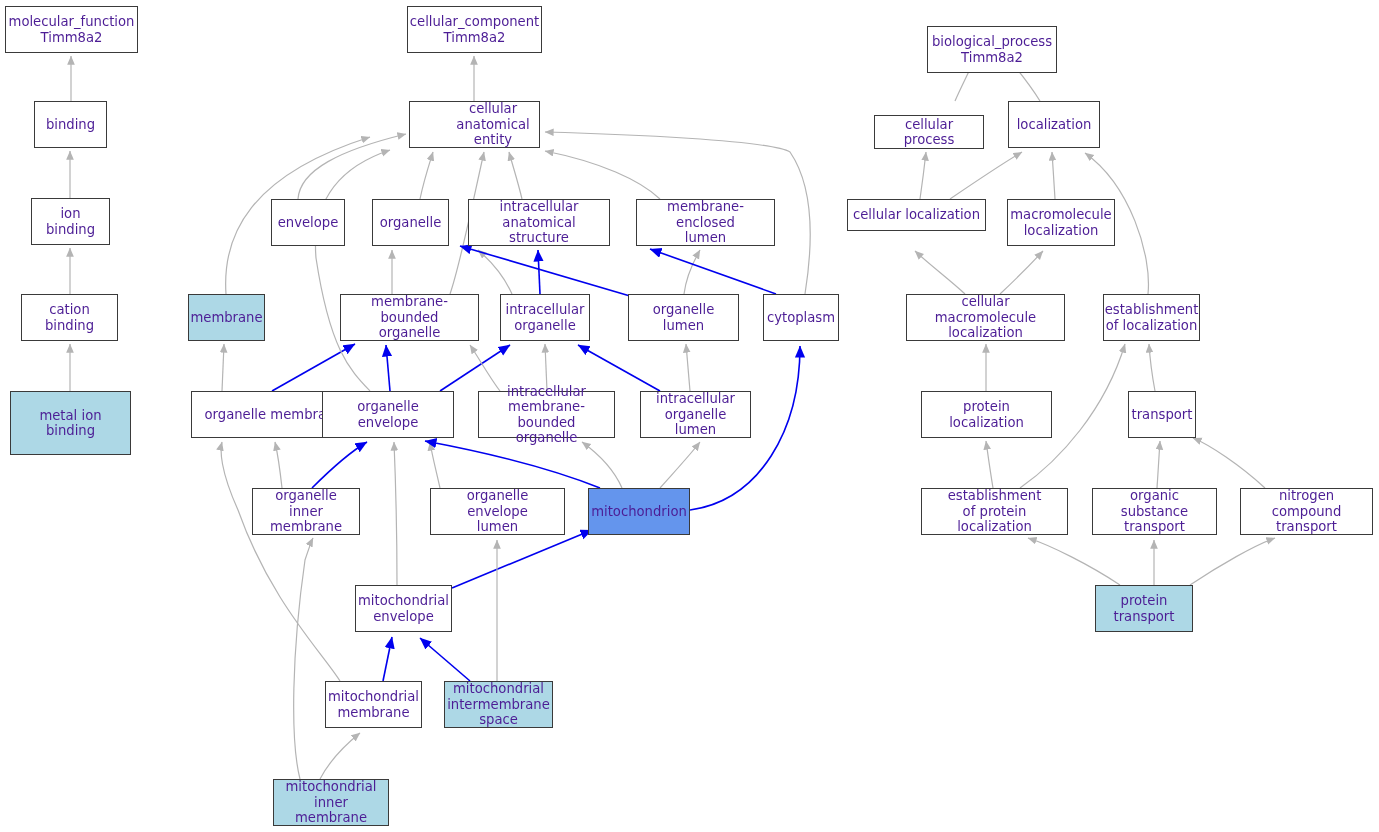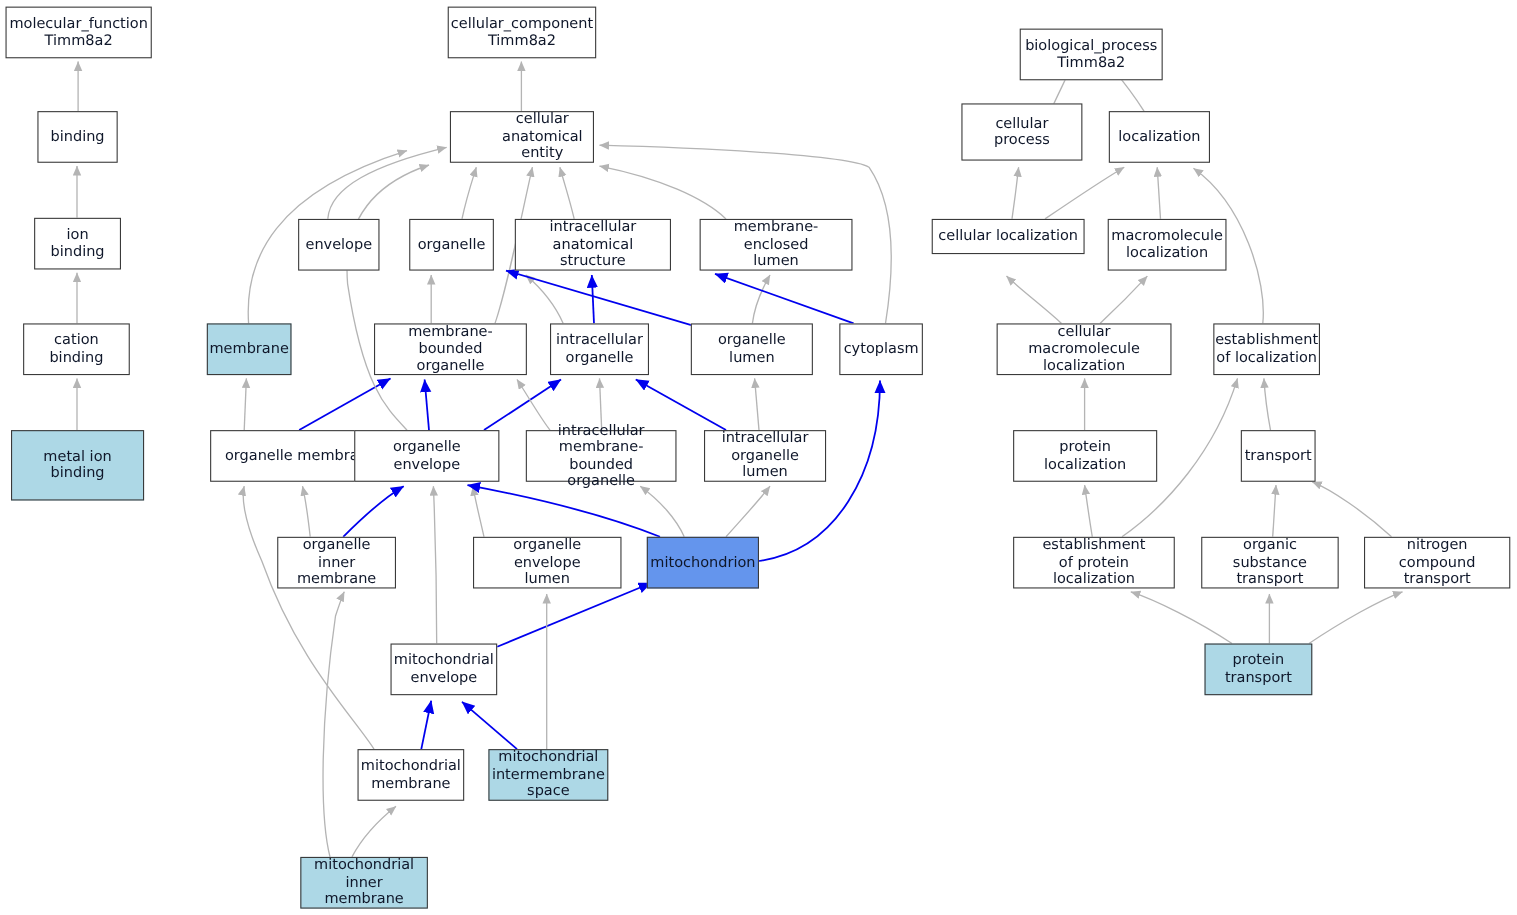--- a/index.html
+++ b/index.html
@@ -28,21 +28,21 @@
     position: absolute;
     box-sizing: border-box;
     border: 1.3px solid #3a3a3a;
     background: #ffffff;
     display: flex;
     align-items: center;
     justify-content: center;
     text-align: center;
     font-size: 13.2px;
     line-height: 15.5px;
-    color: #0f172a;
+    color: #4c1d95;
     white-space: pre-line;
     padding: 0 4px;
     z-index: 5;
   }
   .go-node.fill-light {
     background: #ADD8E6;
   }
   .go-node.fill-blue {
     background: #6495ED;
   }
@@ -165,21 +165,21 @@
 envelope</div>
       <div class="go-node " style="left: 325px; top: 681px; width: 97px; height: 47px;">mitochondrial
 membrane</div>
       <div class="go-node fill-light" style="left: 444px; top: 681px; width: 109px; height: 47px;">mitochondrial
 intermembrane
 space</div>
       <div class="go-node fill-light" style="left: 273px; top: 779px; width: 116px; height: 47px;">mitochondrial
 inner membrane</div>
       <div class="go-node  root" style="left: 927px; top: 6px; width: 130px; height: 47px; margin-top: 20px;">biological_process
 Timm8a2</div>
-      <div class="go-node " style="left: 874px; top: 94px; width: 110px; height: 52px;">cellular process</div>
+      <div class="go-node " style="left: 874px; top: 115px; width: 110px; height: 34px;">cellular process</div>
       <div class="go-node " style="left: 1008px; top: 101px; width: 92px; height: 47px;">localization</div>
       <div class="go-node " style="left: 847px; top: 199px; width: 139px; height: 32px;">cellular localization</div>
       <div class="go-node " style="left: 1007px; top: 199px; width: 108px; height: 47px;">macromolecule
 localization</div>
       <div class="go-node " style="left: 906px; top: 294px; width: 159px; height: 47px;">cellular macromolecule
 localization</div>
       <div class="go-node " style="left: 1103px; top: 294px; width: 97px; height: 47px;">establishment
 of localization</div>
       <div class="go-node " style="left: 921px; top: 391px; width: 131px; height: 47px;">protein localization</div>
       <div class="go-node " style="left: 1128px; top: 391px; width: 68px; height: 47px;">transport</div>

